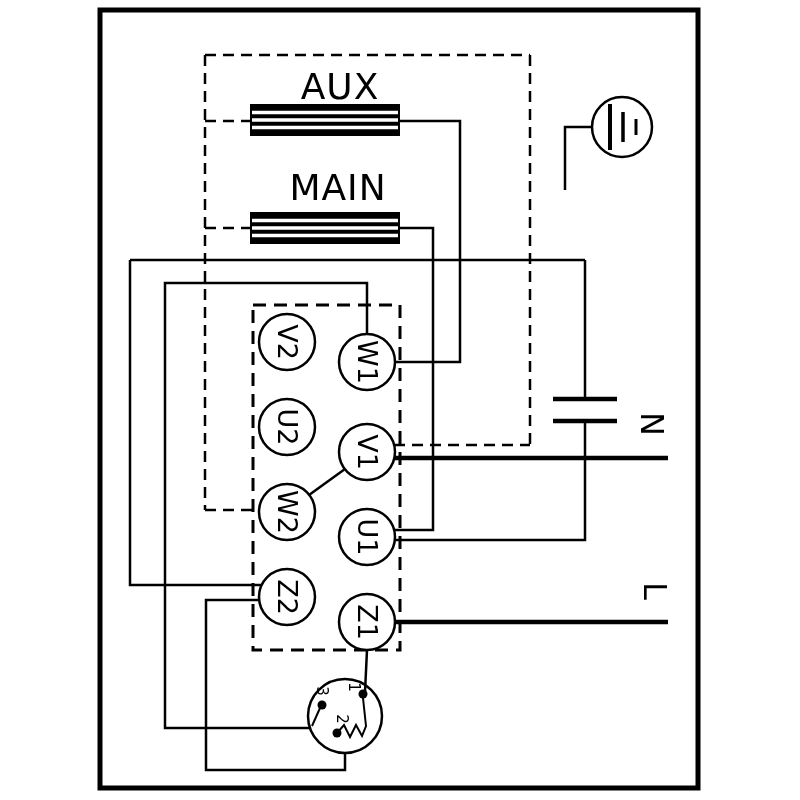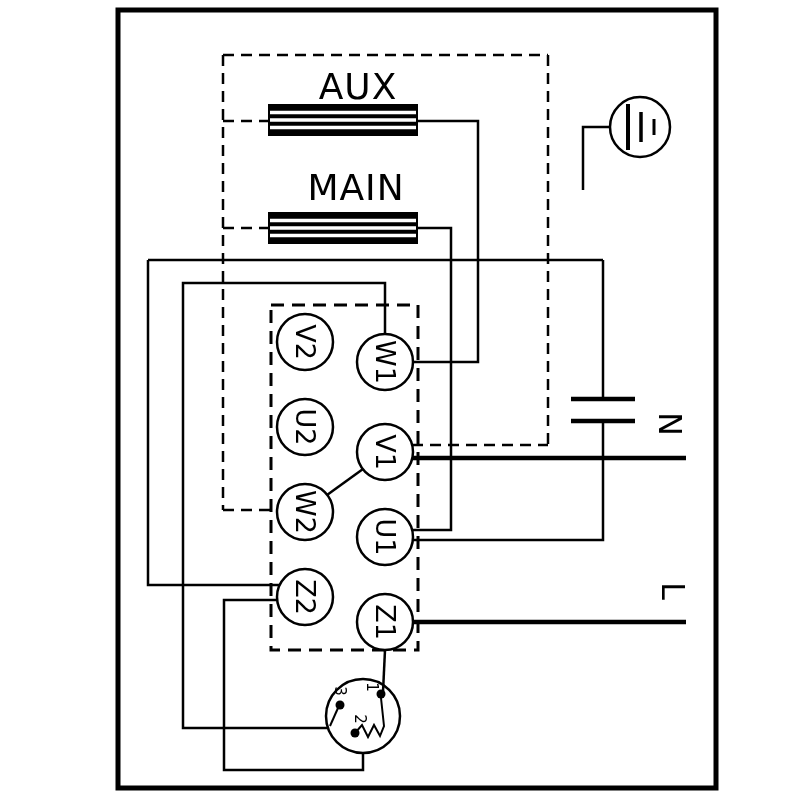--- a/index.html
+++ b/index.html
@@ -6,21 +6,20 @@
     margin: 0;
     padding: 0;
     background: #ffffff;
   }
   .stage {
     position: relative;
     width: 772px;
     height: 800px;
     background: #ffffff;
     font-family: "DejaVu Sans", "Liberation Sans", sans-serif;
-    padding-left: 18px;
   }
   svg text {
     font-family: "DejaVu Sans", "Liberation Sans", sans-serif;
     fill: #000000;
   }
   .big-label { font-size: 36px; letter-spacing: 1px; }
   .term-label { font-size: 27px; }
   .side-label { font-size: 32px; }
   .tiny-label { font-size: 15px; }
 </style>

